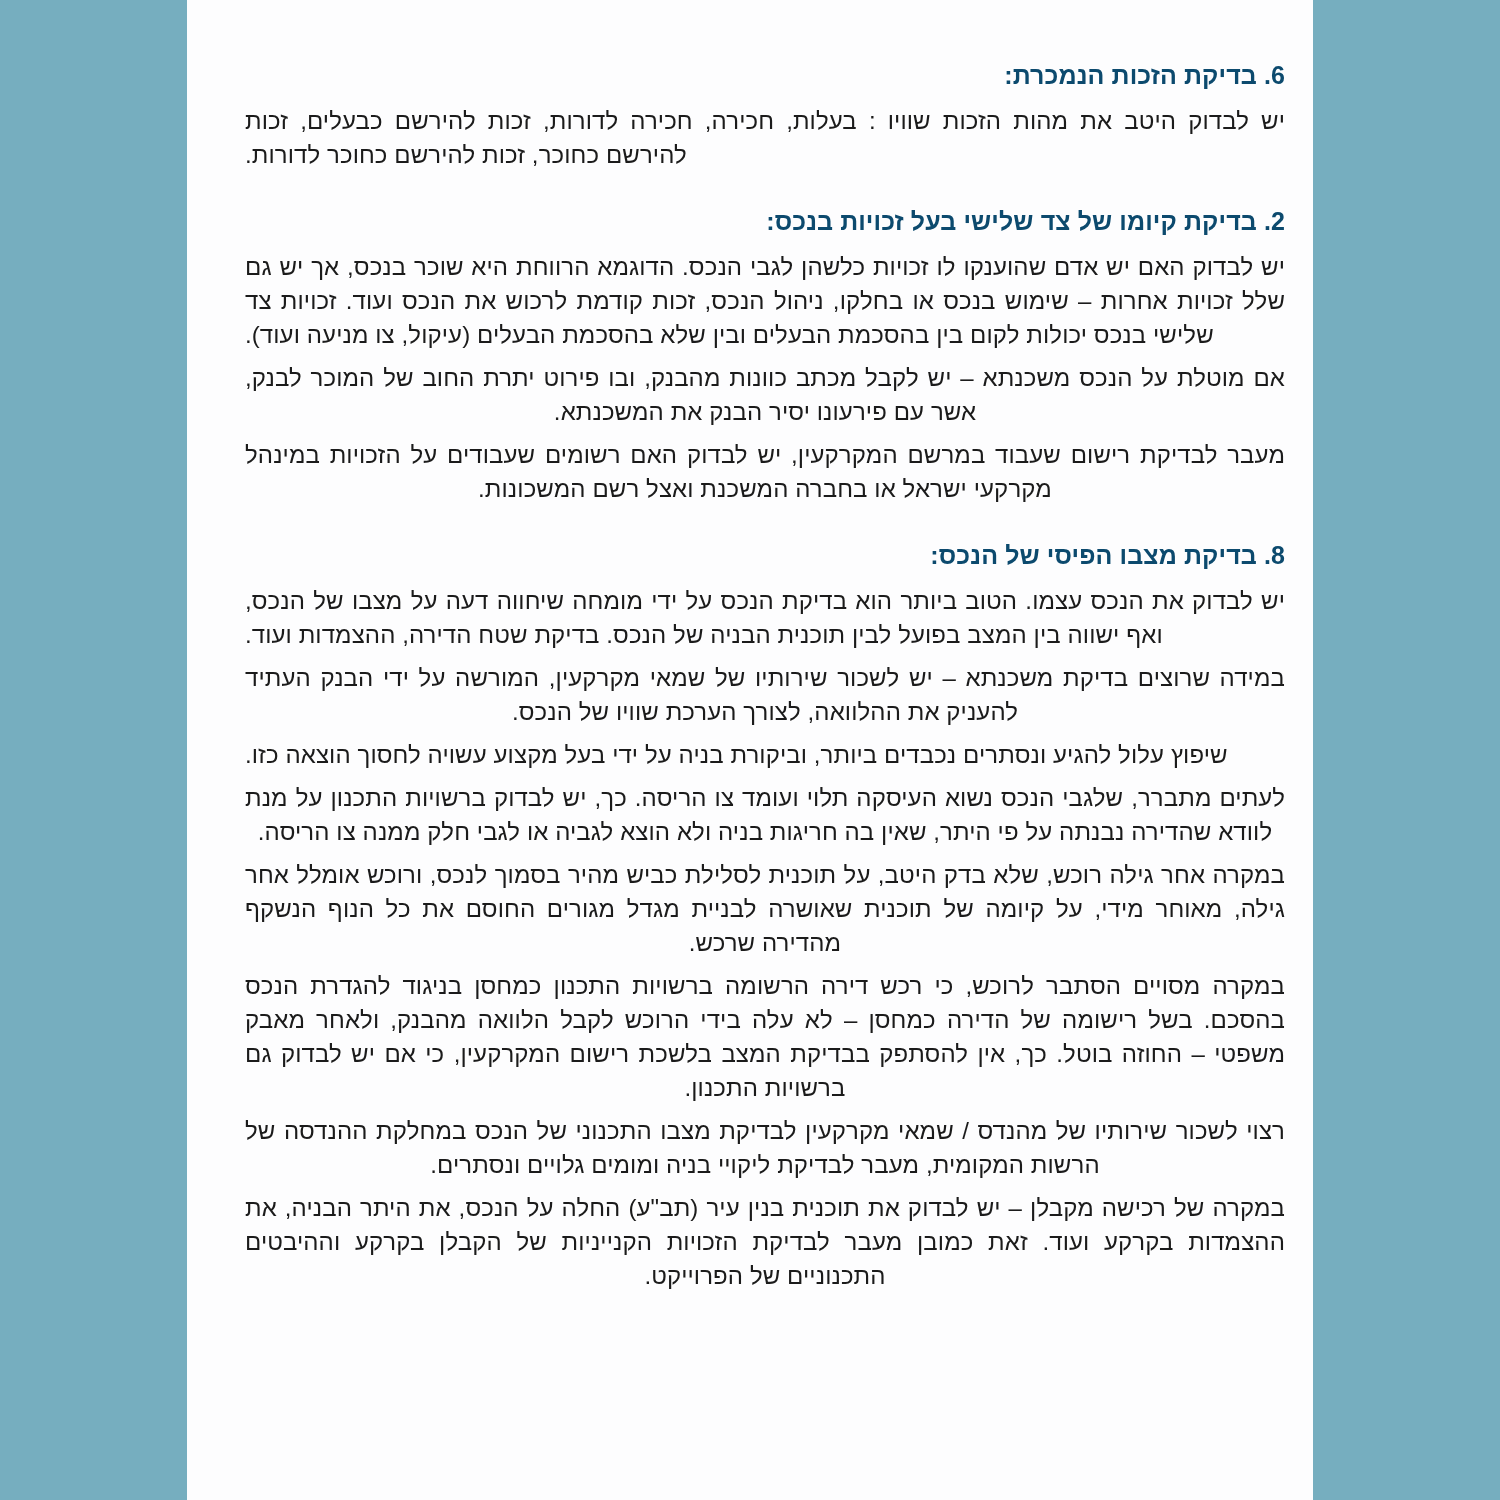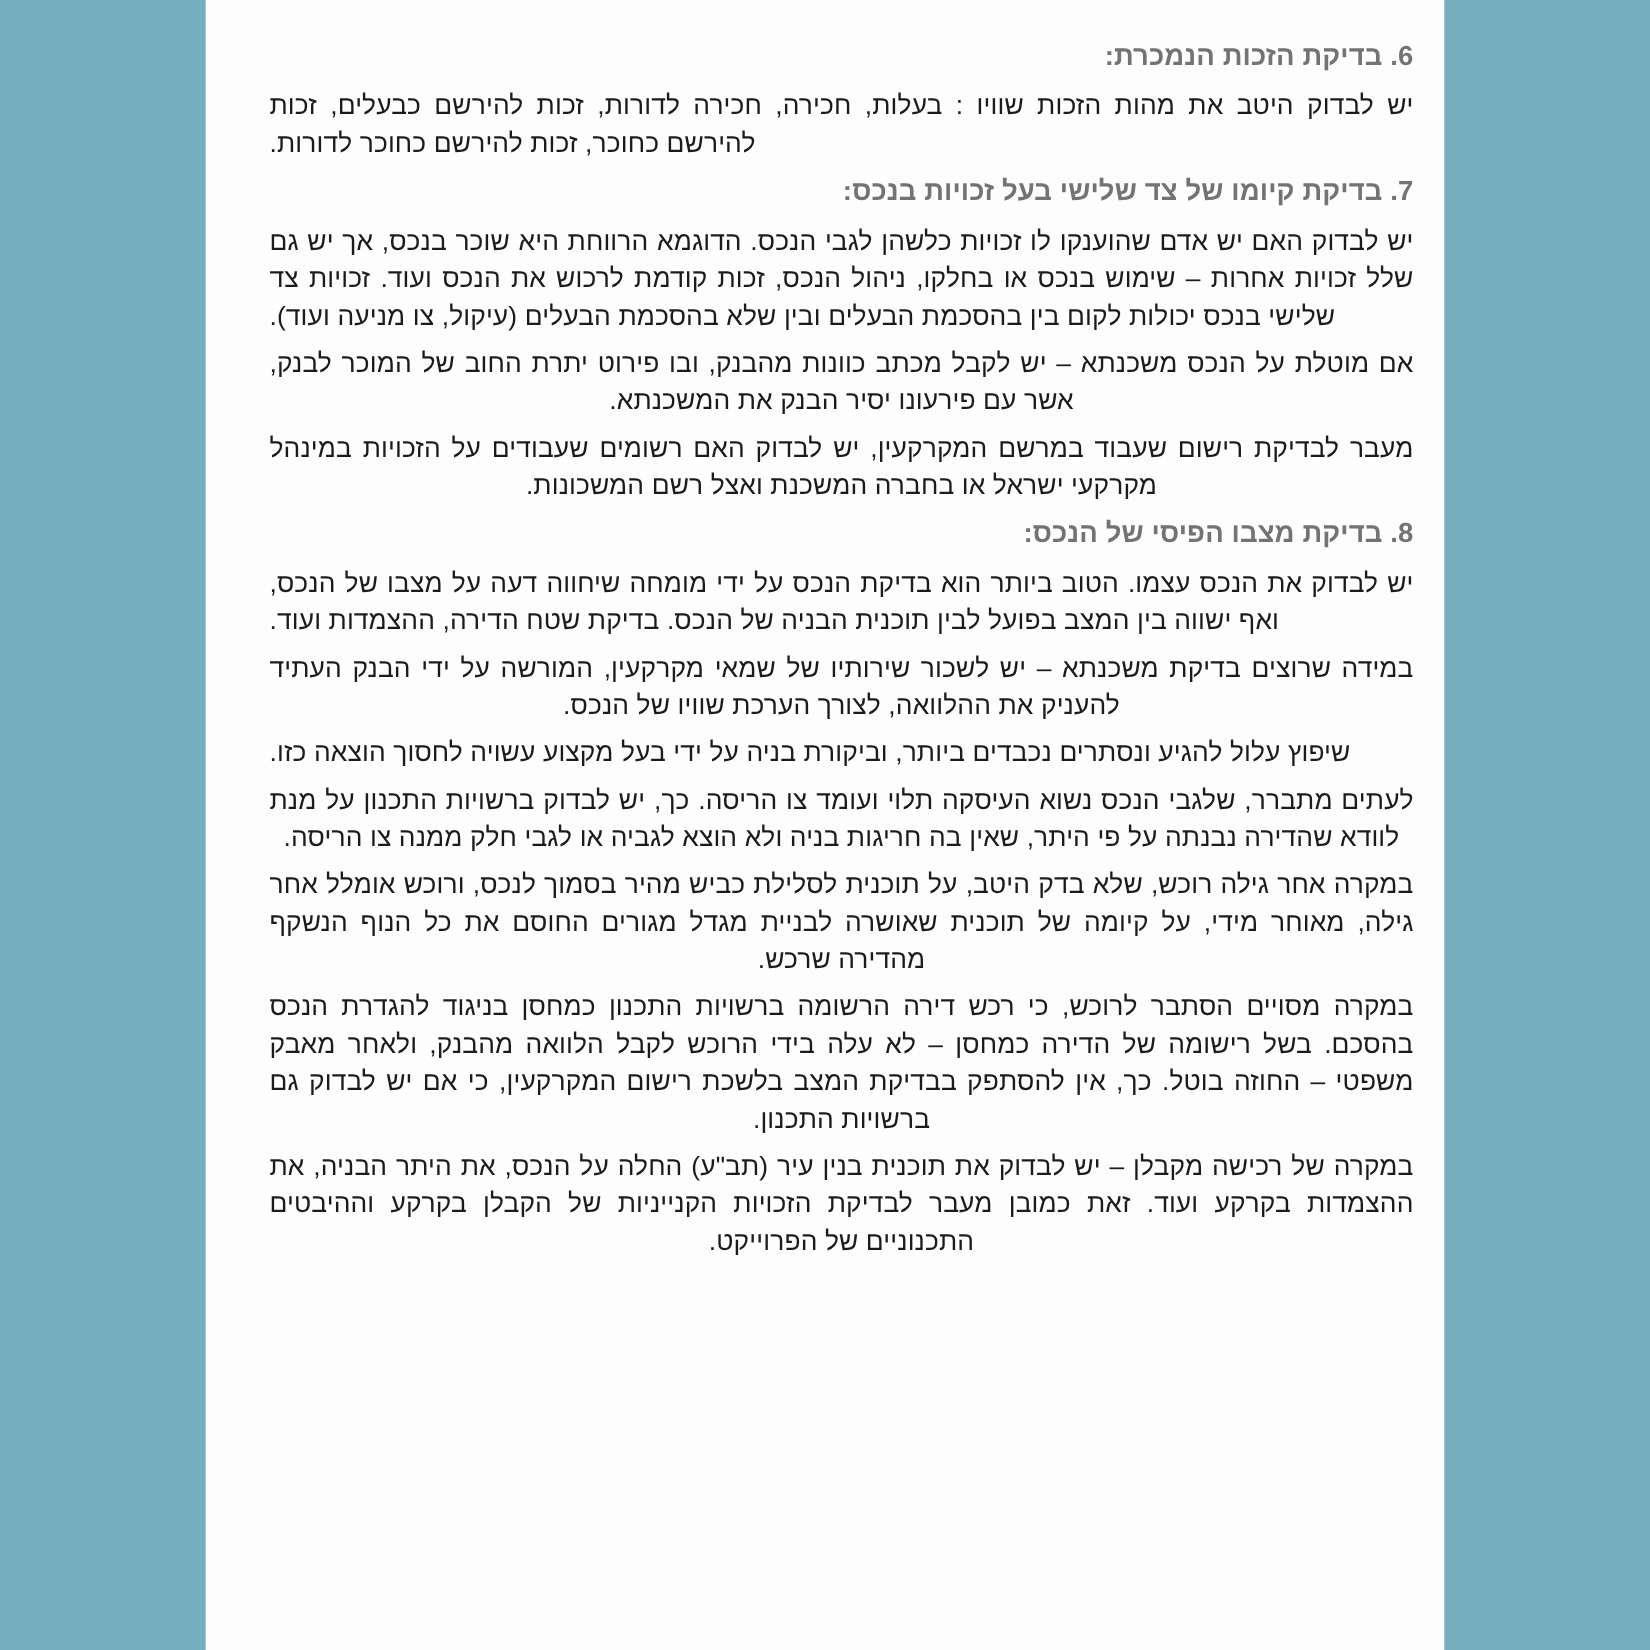--- a/index.html
+++ b/index.html
@@ -28,22 +28,22 @@
     padding: 26px 28px 0 58px;
     color: #1b1b1b;
     font-size: 24px;
     line-height: 34px;
     letter-spacing: 0.1px;
   }
   .content h2 {
     font-size: 25px;
     line-height: 34px;
     font-weight: 700;
-    color: #737373;
-    margin: 8px 0 12px 0;
+    color: #0c4a6e;
+    margin: 32px 0 12px 0;
     text-align: right;
   }
   .content p {
     margin: 0 0 9px 0;
     text-align: justify;
     text-align-last: center;
   }
   .content p.last-left {
     text-align-last: left;
   }
@@ -54,34 +54,35 @@
 
 <div class="paper">
   <main class="content">
 
     <section>
       <h2>6. בדיקת הזכות הנמכרת:</h2>
       <p class="last-left">יש לבדוק היטב את מהות הזכות שוויו : בעלות, חכירה, חכירה לדורות, זכות להירשם כבעלים, זכות להירשם כחוכר, זכות להירשם כחוכר לדורות.</p>
     </section>
 
     <section>
-      <h2>7. בדיקת קיומו של צד שלישי בעל זכויות בנכס:</h2>
+      <h2>2. בדיקת קיומו של צד שלישי בעל זכויות בנכס:</h2>
       <p class="last-left">יש לבדוק האם יש אדם שהוענקו לו זכויות כלשהן לגבי הנכס. הדוגמא הרווחת היא שוכר בנכס, אך יש גם שלל זכויות אחרות – שימוש בנכס או בחלקו, ניהול הנכס, זכות קודמת לרכוש את הנכס ועוד. זכויות צד שלישי בנכס יכולות לקום בין בהסכמת הבעלים ובין שלא בהסכמת הבעלים (עיקול, צו מניעה ועוד).</p>
       <p>אם מוטלת על הנכס משכנתא – יש לקבל מכתב כוונות מהבנק, ובו פירוט יתרת החוב של המוכר לבנק, אשר עם פירעונו יסיר הבנק את המשכנתא.</p>
       <p>מעבר לבדיקת רישום שעבוד במרשם המקרקעין, יש לבדוק האם רשומים שעבודים על הזכויות במינהל מקרקעי ישראל או בחברה המשכנת ואצל רשם המשכונות.</p>
     </section>
 
     <section>
       <h2>8. בדיקת מצבו הפיסי של הנכס:</h2>
       <p class="last-left">יש לבדוק את הנכס עצמו. הטוב ביותר הוא בדיקת הנכס על ידי מומחה שיחווה דעה על מצבו של הנכס, ואף ישווה בין המצב בפועל לבין תוכנית הבניה של הנכס. בדיקת שטח הדירה, ההצמדות ועוד.</p>
       <p>במידה שרוצים בדיקת משכנתא – יש לשכור שירותיו של שמאי מקרקעין, המורשה על ידי הבנק העתיד להעניק את ההלוואה, לצורך הערכת שוויו של הנכס.</p>
       <p class="last-left">שיפוץ עלול להגיע ונסתרים נכבדים ביותר, וביקורת בניה על ידי בעל מקצוע עשויה לחסוך הוצאה כזו.</p>
     </section>
 
     <section>
       <p>לעתים מתברר, שלגבי הנכס נשוא העיסקה תלוי ועומד צו הריסה. כך, יש לבדוק ברשויות התכנון על מנת לוודא שהדירה נבנתה על פי היתר, שאין בה חריגות בניה ולא הוצא לגביה או לגבי חלק ממנה צו הריסה.</p>
       <p>במקרה אחר גילה רוכש, שלא בדק היטב, על תוכנית לסלילת כביש מהיר בסמוך לנכס, ורוכש אומלל אחר גילה, מאוחר מידי, על קיומה של תוכנית שאושרה לבניית מגדל מגורים החוסם את כל הנוף הנשקף מהדירה שרכש.</p>
       <p>במקרה מסויים הסתבר לרוכש, כי רכש דירה הרשומה ברשויות התכנון כמחסן בניגוד להגדרת הנכס בהסכם. בשל רישומה של הדירה כמחסן – לא עלה בידי הרוכש לקבל הלוואה מהבנק, ולאחר מאבק משפטי – החוזה בוטל. כך, אין להסתפק בבדיקת המצב בלשכת רישום המקרקעין, כי אם יש לבדוק גם ברשויות התכנון.</p>
+      <p>רצוי לשכור שירותיו של מהנדס / שמאי מקרקעין לבדיקת מצבו התכנוני של הנכס במחלקת ההנדסה של הרשות המקומית, מעבר לבדיקת ליקויי בניה ומומים גלויים ונסתרים.</p>
       <p>במקרה של רכישה מקבלן – יש לבדוק את תוכנית בנין עיר (תב"ע) החלה על הנכס, את היתר הבניה, את ההצמדות בקרקע ועוד. זאת כמובן מעבר לבדיקת הזכויות הקנייניות של הקבלן בקרקע וההיבטים התכנוניים של הפרוייקט.</p>
     </section>
 
   </main>
 </div>
 
 </body></html>

